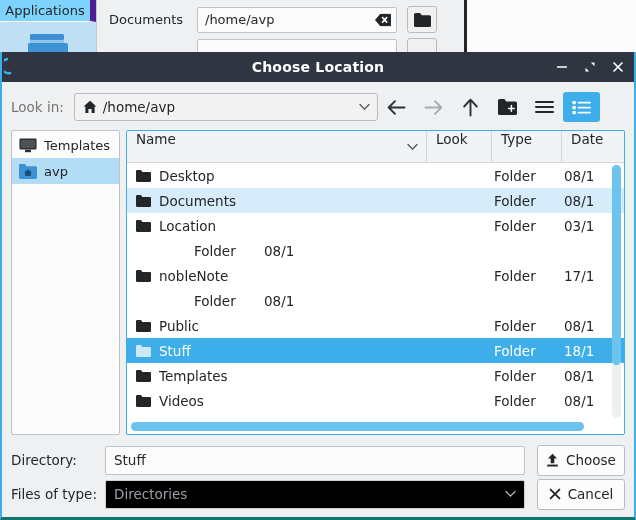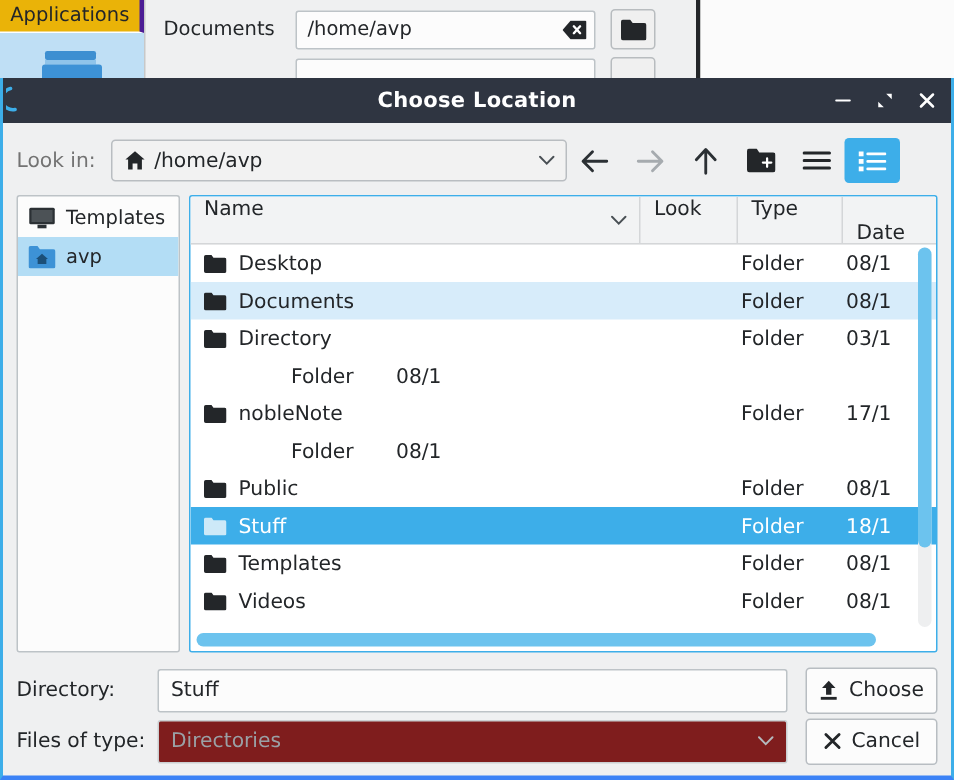--- a/index.html
+++ b/index.html
@@ -9,21 +9,21 @@
     font-size: 13px;
     overflow: hidden;
     background: #ffffff;
   }
   #root { position: relative; width: 636px; height: 520px; }
 
   
   .bg-app { position: absolute; left: 0; top: 0; width: 636px; height: 58px; background: #ffffff; }
   .bg-tabbar {
     position: absolute; left: 0; top: 0; width: 96px; height: 22px;
-    background: #eab308; border-right: 3px solid #4c1d95; border-bottom: 1px solid #ffffff;
+    background: #7dd3fc; border-right: 6px solid #4c1d95; border-bottom: 1px solid #ffffff;
     display: flex; align-items: center; justify-content: center;
   }
   .bg-tab-label { font-size: 13px; color: #232629; white-space: nowrap; }
   .bg-iconzone {
     position: absolute; left: 0; top: 22px; width: 96px; height: 36px;
     background: #bfdff5; display: flex; align-items: flex-start; justify-content: center;
     overflow: hidden; padding-top: 6px;
   }
   .bg-folder-icon { width: 56px; height: 40px; }
   .bg-form {
@@ -48,21 +48,21 @@
     border: 1px solid #b8bcbf; border-radius: 3px;
     display: flex; align-items: center; justify-content: center;
   }
   .bg-divider { position: absolute; left: 464px; top: 0; width: 3px; height: 52px; background: #232629; }
   .bg-right { position: absolute; left: 467px; top: 0; right: 0; height: 52px; background: #fbfbfb; }
 
   
   .dialog {
     position: absolute; left: 0; top: 52px; width: 636px; height: 468px;
     background: #eff0f1;
-    border-left: 2px solid #3daee9; border-right: 2px solid #3daee9; border-bottom: 3px solid #3b82f6;
+    border-left: 2px solid #3daee9; border-right: 2px solid #3daee9; border-bottom: 3px solid #0f766e;
     display: flex; flex-direction: column;
   }
   .titlebar {
     position: relative; height: 30px; background: #2f3541; flex: 0 0 30px;
     display: flex; align-items: center; justify-content: center;
   }
   .title-app-icon { position: absolute; left: 2px; top: 4px; width: 22px; height: 22px; }
   .title-text { color: #ffffff; font-size: 14px; font-weight: bold; letter-spacing: 0.2px; }
   .win-controls { position: absolute; right: 8px; top: 0; height: 30px; display: flex; align-items: center; gap: 12px; }
   .win-btn { width: 16px; height: 16px; display: flex; align-items: center; justify-content: center; }
@@ -100,21 +100,21 @@
   }
   .fl-header { display: flex; height: 32px; flex: 0 0 32px; background: #f2f3f4; border-bottom: 1px solid #d4d6d8; }
   .fl-th {
     display: flex; font-size: 13.5px; color: #232629;
     border-right: 1px solid #d4d6d8; padding-left: 9px; position: relative;
   }
   .fl-th .sort-chevron { position: absolute; right: 8px; top: 50%; transform: translateY(-50%); }
   .col-name { width: 300px; flex: 0 0 300px; }
   .col-size { width: 65px; flex: 0 0 65px; }
   .col-type { width: 70px; flex: 0 0 70px; }
-  .col-date { width: 60px; flex: 0 0 60px; border-right: none; margin-top: 16px; }
+  .col-date { width: 60px; flex: 0 0 60px; border-right: none; }
 
   .fl-rows { flex: 1 1 auto; position: relative; overflow: hidden; }
   .fl-row { display: flex; height: 25px; align-items: center; font-size: 13.5px; color: #232629; }
   .fl-row.hover { background: #d7ecfa; }
   .fl-row.selected { background: #3daee9; color: #ffffff; }
   .cell-name { width: 300px; flex: 0 0 300px; display: flex; align-items: center; gap: 8px; padding-left: 9px; }
   .cell-size { width: 65px; flex: 0 0 65px; }
   .cell-type { width: 70px; flex: 0 0 70px; padding-left: 2px; }
   .cell-date { width: 60px; flex: 0 0 60px; padding-left: 2px; }
 
@@ -125,21 +125,21 @@
 
   
   .botform { flex: 0 0 auto; padding-bottom: 6px; }
   .bf-row { display: flex; align-items: center; height: 34px; gap: 0; }
   .bf-label { width: 94px; flex: 0 0 94px; font-size: 13.5px; color: #232629; }
   .bf-input {
     flex: 1 1 auto; height: 29px; background: #fcfcfc; border: 1px solid #bdc3c7; border-radius: 2px;
     display: flex; align-items: center; padding: 0 8px; font-size: 13.5px; color: #232629;
   }
   .bf-combo {
-    flex: 1 1 auto; height: 29px; background: #7f1d1d; border: 1px solid #cbcfd2; border-radius: 2px;
+    flex: 1 1 auto; height: 29px; background: #000000; border: 1px solid #cbcfd2; border-radius: 2px;
     display: flex; align-items: center; padding: 0 24px 0 8px; font-size: 13.5px; color: #9aa0a5;
     position: relative;
   }
   .bf-combo .combo-chevron { right: 8px; }
   .bf-btn {
     width: 88px; flex: 0 0 88px; height: 31px; margin-left: 12px;
     background: #fcfcfc; border: 1px solid #b8bdc2; border-radius: 3px;
     display: flex; align-items: center; justify-content: center; gap: 7px;
     font-size: 13.5px; color: #232629;
   }
@@ -329,21 +329,21 @@
               <span class="cell-size"></span>
               <span class="cell-type">Folder</span>
               <span class="cell-date">08/1</span>
             </div>
 
             <div class="fl-row">
               <span class="cell-name">
                 <svg width="15" height="12" viewBox="0 0 15 12">
                     <path d="M0 1.2 A1.2 1.2 0 0 1 1.2 0 H5 L6.3 1.9 H13.8 A1.2 1.2 0 0 1 15 3.1 V10.8 A1.2 1.2 0 0 1 13.8 12 H1.2 A1.2 1.2 0 0 1 0 10.8 Z" fill="#232629"></path>
                   </svg>
-                <span>Directory</span>
+                <span>Location</span>
               </span>
               <span class="cell-size"></span>
               <span class="cell-type">Folder</span>
               <span class="cell-date">03/1</span>
             </div>
 
             <div class="fl-row">
               <span class="cell-size"></span>
               <span class="cell-type">Folder</span>
               <span class="cell-date">08/1</span>

